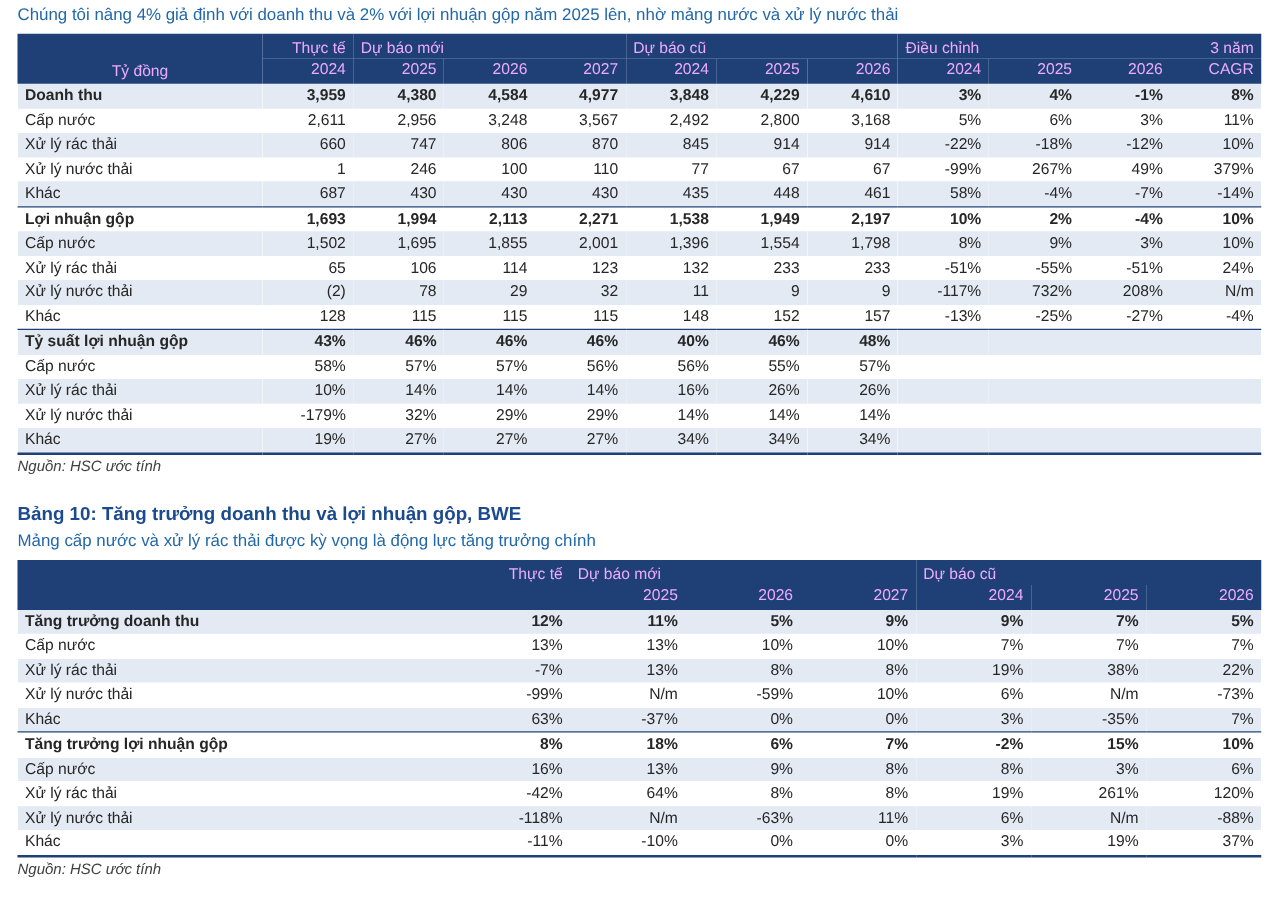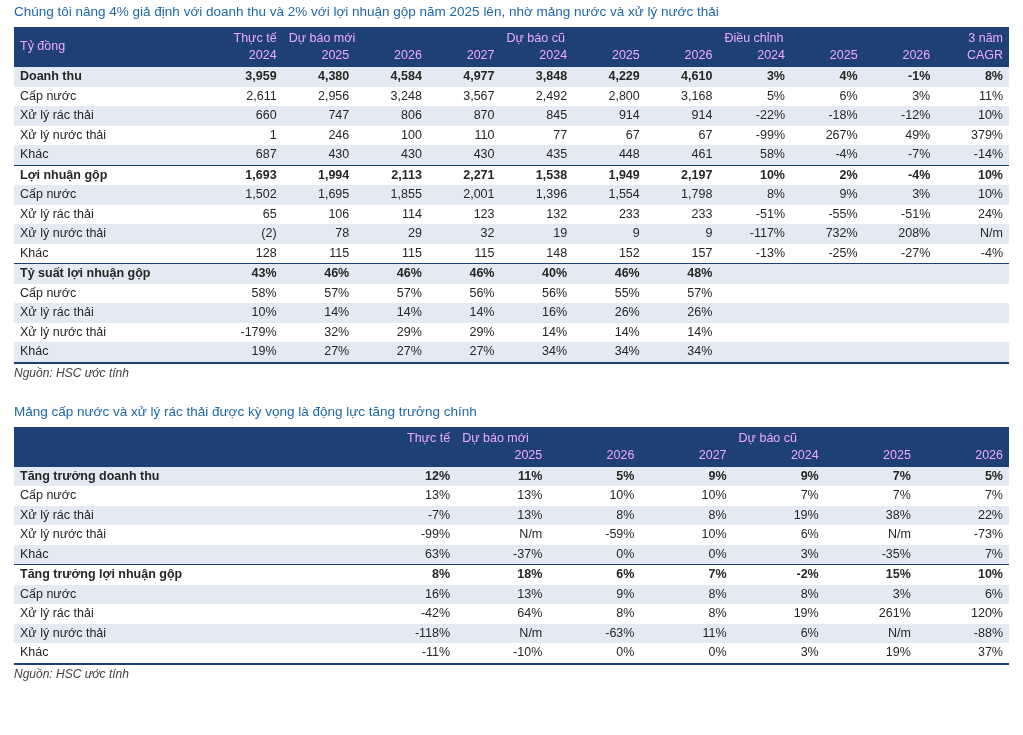--- a/index.html
+++ b/index.html
@@ -41,21 +41,21 @@
     background:var(--navy);
     color:#f0abfc;
     font-weight:normal;
     padding:1px 6px;
     line-height:15px;
     vertical-align:bottom;
   }
   thead th.group{padding-top:4px;vertical-align:top;}
   thead th.center{text-align:left;}
   thead th.right{text-align:right;}
-  thead th.unit-cell{text-align:left;vertical-align:bottom;padding-bottom:13px;}
+  thead th.unit-cell{text-align:center;vertical-align:bottom;padding-bottom:2px;}
   thead tr.years th{padding-bottom:4px;}
   tbody td{
     padding:2px 6px;
     line-height:15.5px;
     white-space:nowrap;
     overflow:hidden;
   }
   tbody td.num{text-align:right;}
   tbody td.label{text-align:left;}
   tbody tr:nth-child(odd){background:var(--stripe);}
@@ -220,21 +220,21 @@
             <td class="num">-55%</td>
             <td class="num">-51%</td>
             <td class="num">24%</td>
           </tr>
           <tr>
             <td class="label">Xử lý nước thải</td>
             <td class="num">(2)</td>
             <td class="num">78</td>
             <td class="num">29</td>
             <td class="num">32</td>
-            <td class="num">19</td>
+            <td class="num">11</td>
             <td class="num">9</td>
             <td class="num">9</td>
             <td class="num">-117%</td>
             <td class="num">732%</td>
             <td class="num">208%</td>
             <td class="num">N/m</td>
           </tr>
           <tr>
             <td class="label">Khác</td>
             <td class="num">128</td>
@@ -318,20 +318,21 @@
             <td class="num"></td>
             <td class="num"></td>
             <td class="num"></td>
           </tr>
         </tbody>
     </table>
     <div class="source-note">Nguồn: HSC ước tính</div>
   </section>
 
   <section class="tbl-section" id="sec10">
+    <h2 class="tbl-title">Bảng 10: Tăng trưởng doanh thu và lợi nhuận gộp, BWE</h2>
     <p class="tbl-subtitle">Mảng cấp nước và xử lý rác thải được kỳ vọng là động lực tăng trưởng chính</p>
     <table>
       <colgroup>
           <col class="c-label">
           <col span="7" class="c-num">
         </colgroup>
       <thead>
           <tr class="groups">
             <th class="unit-cell" rowspan="2"></th>
             <th class="group right" colspan="1">Thực tế</th>

